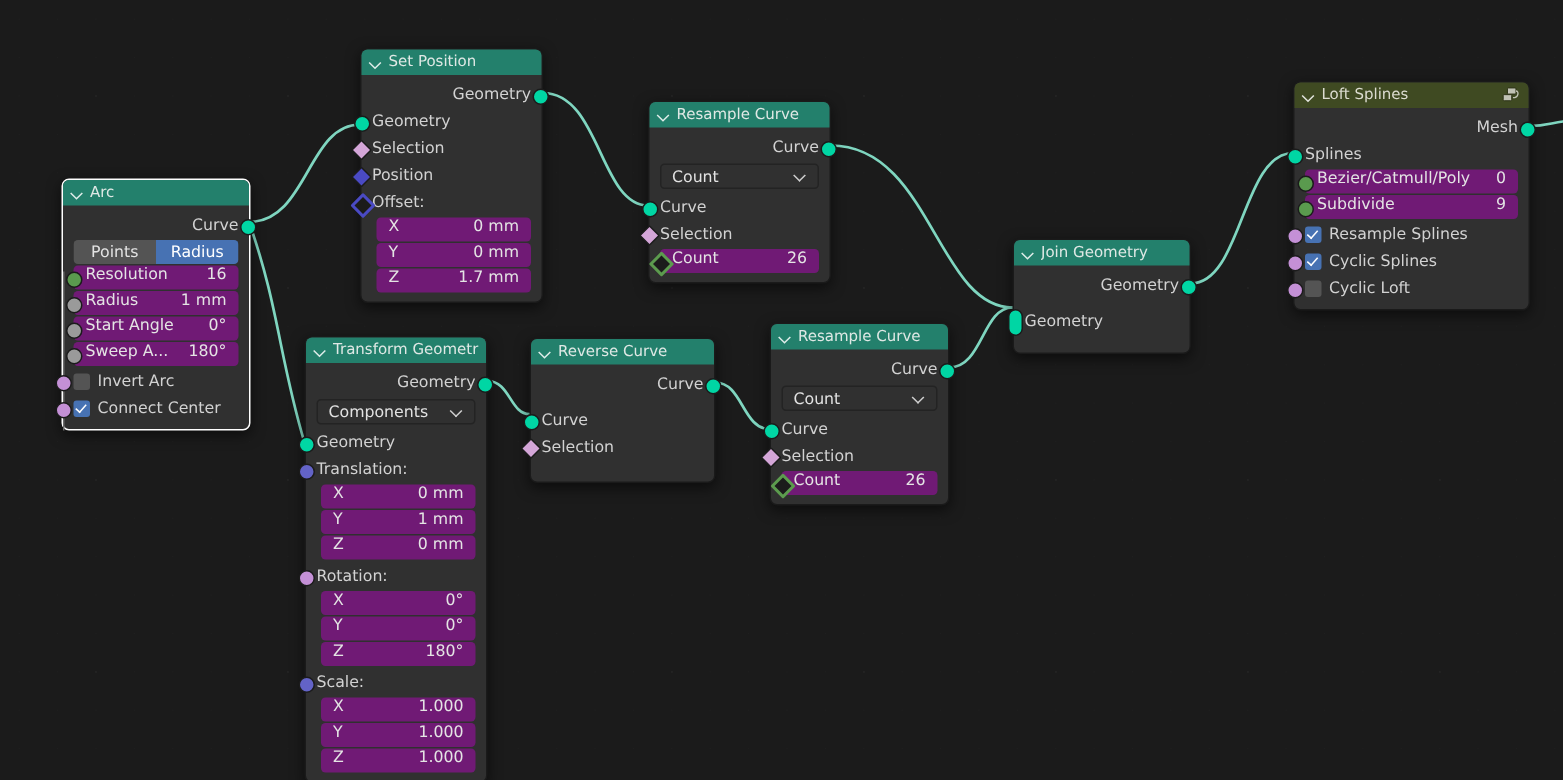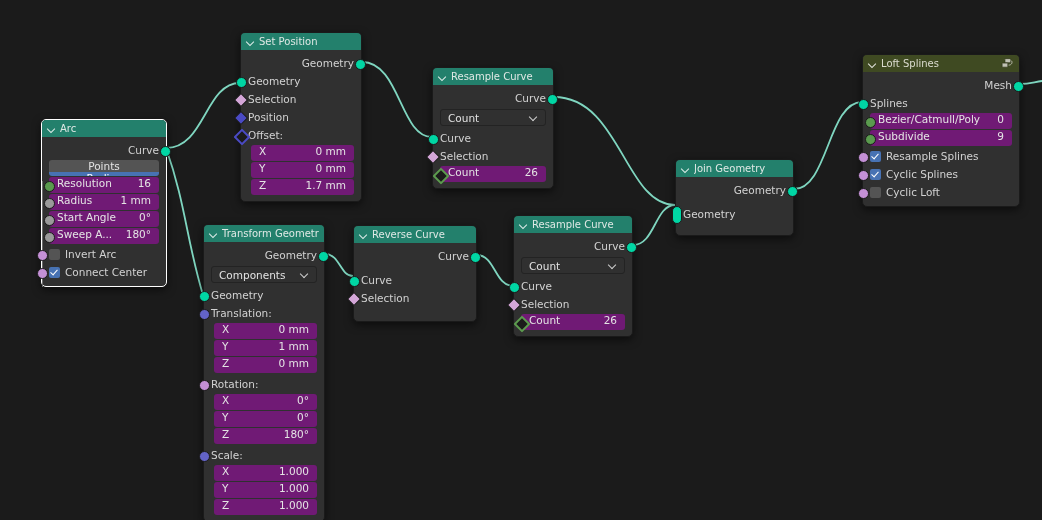--- a/index.html
+++ b/index.html
@@ -131,21 +131,21 @@
   .dd-chev:before {
     content:""; position:absolute; left:0; top:0;
     width:5px; height:5px;
     border-right:1.2px solid #cfcfcf;
     border-bottom:1.2px solid #cfcfcf;
     transform: rotate(45deg);
   }
 
   .toggle-pair {
     display:flex; margin: 1px 7px; height:16px;
-    border-radius: 3px; overflow:hidden;flex-direction:column;
+    border-radius: 3px; overflow:hidden;
   }
   .toggle-pair > div {
     flex:1 1 50%; display:flex; align-items:center; justify-content:center;
     font-size:10.5px; color:#e3e3e3; background:#545454;
   }
   .toggle-pair > div.on { background:#4772b3; color:#ffffff; }
 
   .checkrow {
     position: relative;
     display:flex; align-items:center;

